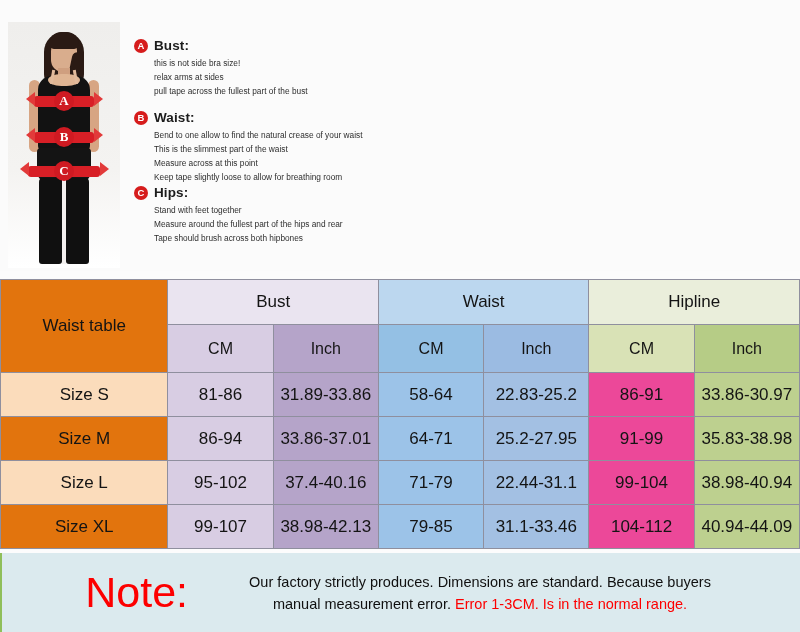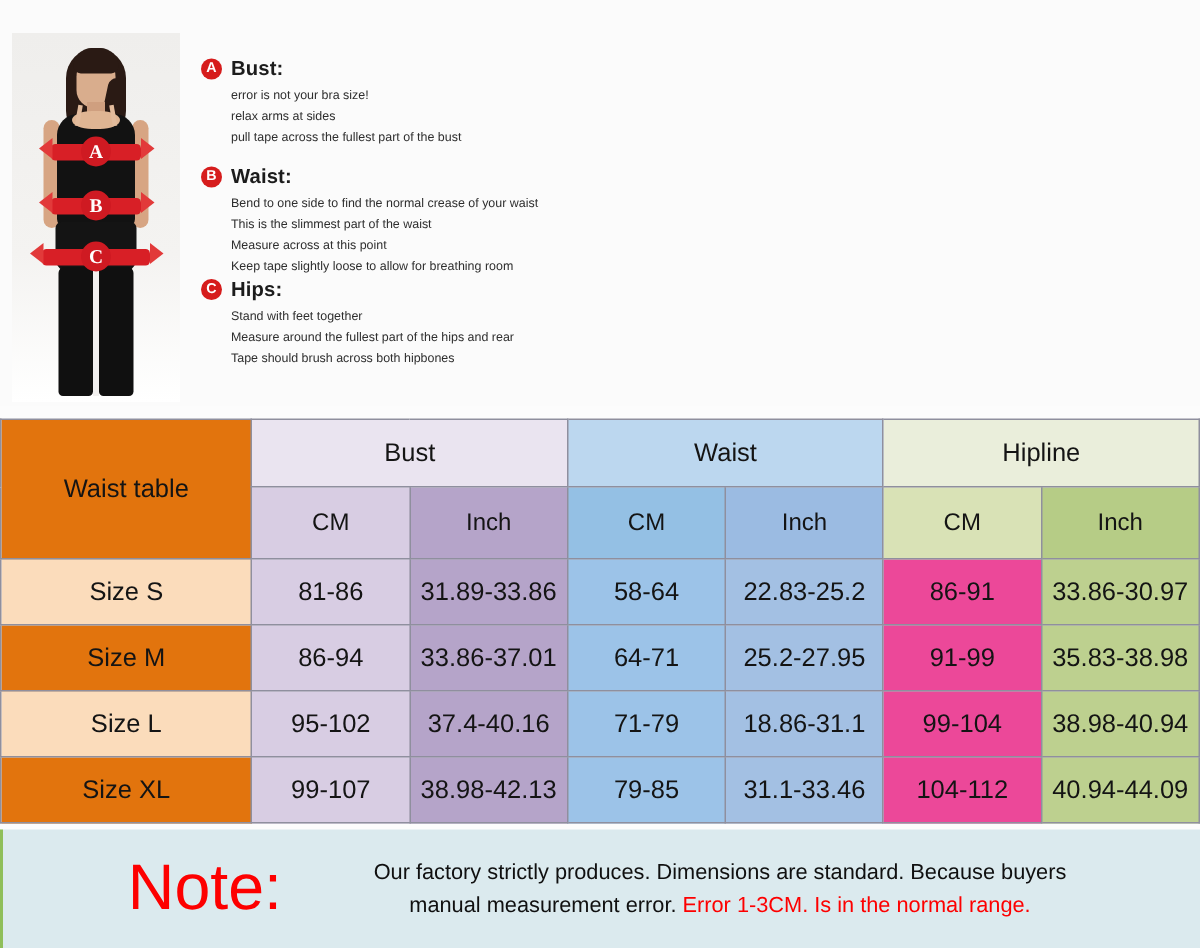--- a/index.html
+++ b/index.html
@@ -235,33 +235,33 @@
       <div class="arrow-r" style="left:92px; top:140px;"></div>
       <div class="band-cap" style="left:46px; top:139px;">C</div>
     </div>
 
     <div class="instr-block" style="left:134px; top:38px;">
       <div class="instr-head">
         <span class="letter-badge">A</span>
         <span class="instr-title">Bust:</span>
       </div>
       <div class="instr-lines">
-        <div class="instr-line">error is not your bra size!</div>
+        <div class="instr-line">this is not side bra size!</div>
         <div class="instr-line">relax arms at sides</div>
         <div class="instr-line">pull tape across the fullest part of the bust</div>
       </div>
     </div>
 
     <div class="instr-block" style="left:134px; top:110px;">
       <div class="instr-head">
         <span class="letter-badge">B</span>
         <span class="instr-title">Waist:</span>
       </div>
       <div class="instr-lines">
-        <div class="instr-line">Bend  to one side to find the normal crease of your waist</div>
+        <div class="instr-line">Bend  to one allow to find the natural crease of your waist</div>
         <div class="instr-line">This is the slimmest part of the waist</div>
         <div class="instr-line">Measure across at this point</div>
         <div class="instr-line">Keep tape slightly loose to allow for breathing room</div>
       </div>
     </div>
 
     <div class="instr-block" style="left:134px; top:185px;">
       <div class="instr-head">
         <span class="letter-badge">C</span>
         <span class="instr-title">Hips:</span>
@@ -317,21 +317,21 @@
         <td class="c-waist-cm">64-71</td>
         <td class="c-waist-in">25.2-27.95</td>
         <td class="c-hip-cm">91-99</td>
         <td class="c-hip-in">35.83-38.98</td>
       </tr>
       <tr>
         <td class="c-size-odd">Size L</td>
         <td class="c-bust-cm">95-102</td>
         <td class="c-bust-in">37.4-40.16</td>
         <td class="c-waist-cm">71-79</td>
-        <td class="c-waist-in">18.86-31.1</td>
+        <td class="c-waist-in">22.44-31.1</td>
         <td class="c-hip-cm">99-104</td>
         <td class="c-hip-in">38.98-40.94</td>
       </tr>
       <tr>
         <td class="c-size-even">Size XL</td>
         <td class="c-bust-cm">99-107</td>
         <td class="c-bust-in">38.98-42.13</td>
         <td class="c-waist-cm">79-85</td>
         <td class="c-waist-in">31.1-33.46</td>
         <td class="c-hip-cm">104-112</td>

